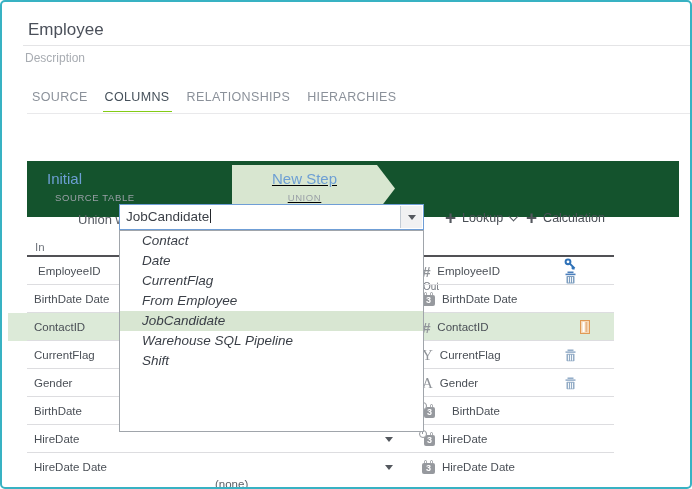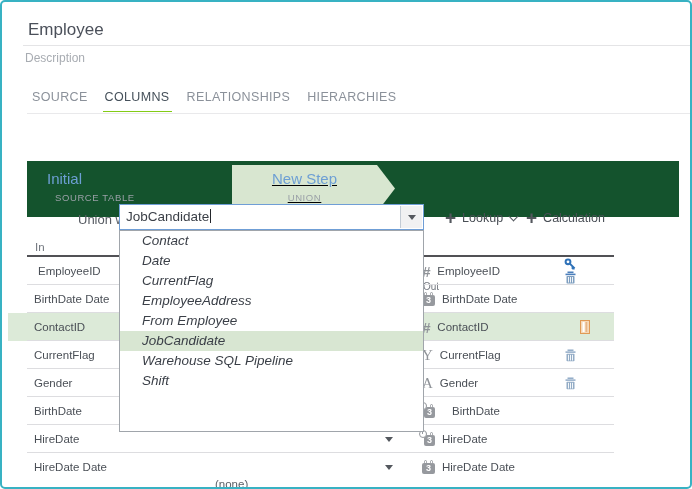--- a/index.html
+++ b/index.html
@@ -245,20 +245,19 @@
         <span class="out-label">HireDate Date</span>
       </div>
     </div>
 
   </div>
 
   <div class="dropdown">
     <div class="opt">Contact</div>
     <div class="opt">Date</div>
     <div class="opt">CurrentFlag</div>
-    <div class="opt">EmployeeAddress</div>
     <div class="opt">From Employee</div>
     <div class="opt sel">JobCandidate</div>
     <div class="opt">Warehouse SQL Pipeline</div>
     <div class="opt">Shift</div>
   </div>
 
 </div>
 
 </body></html>

